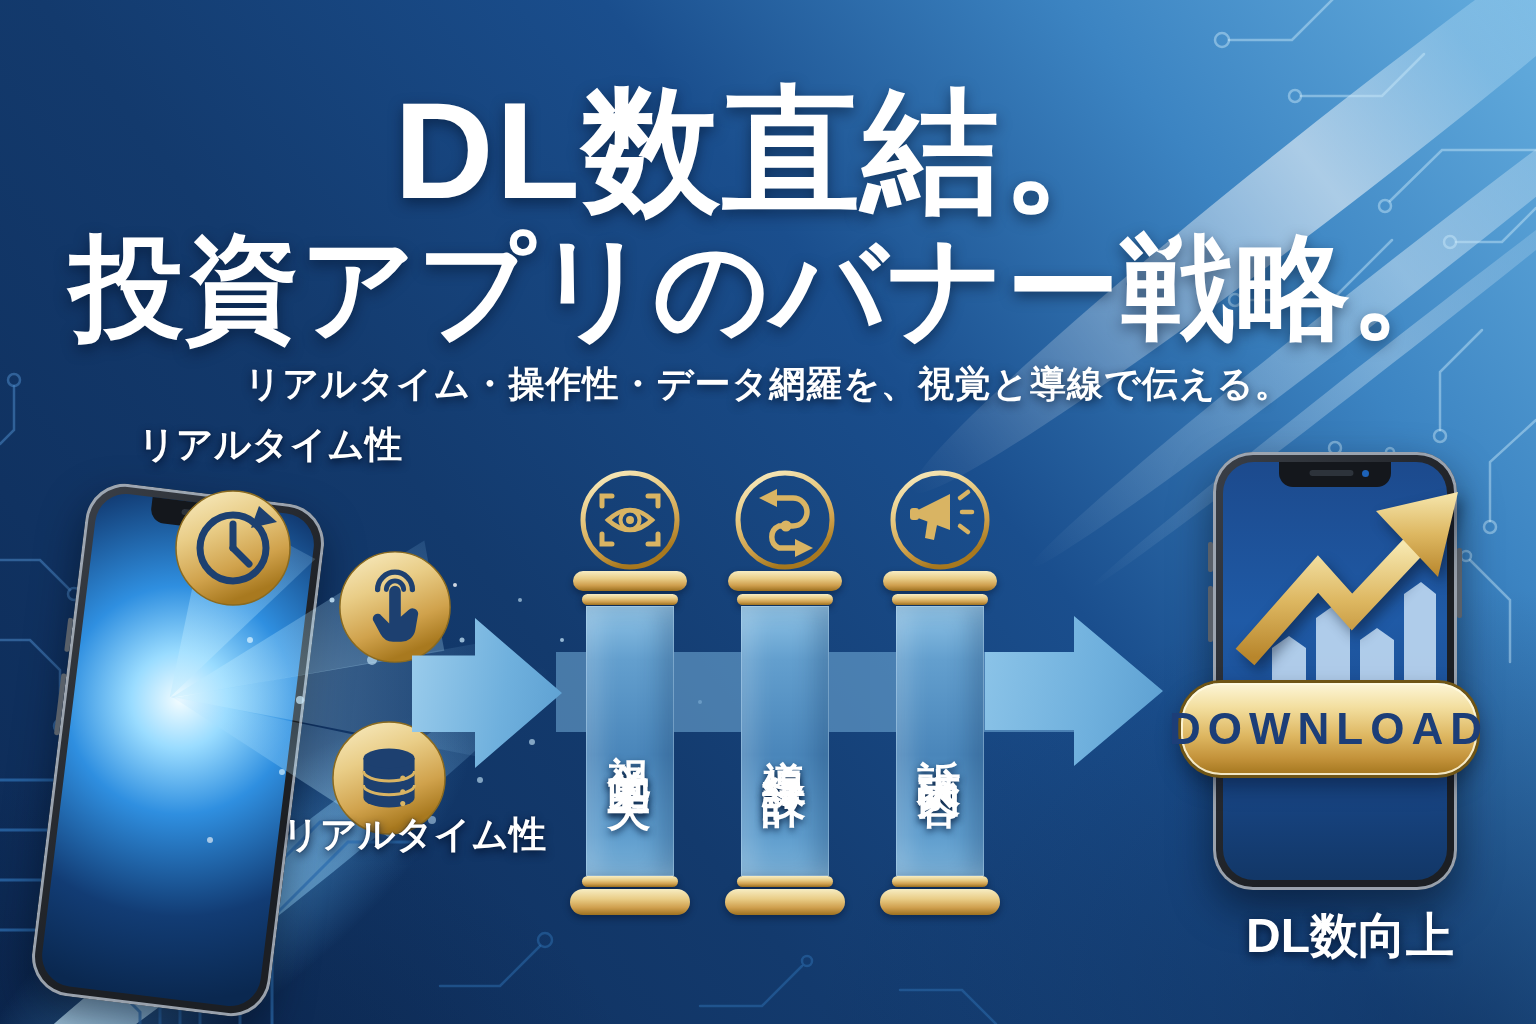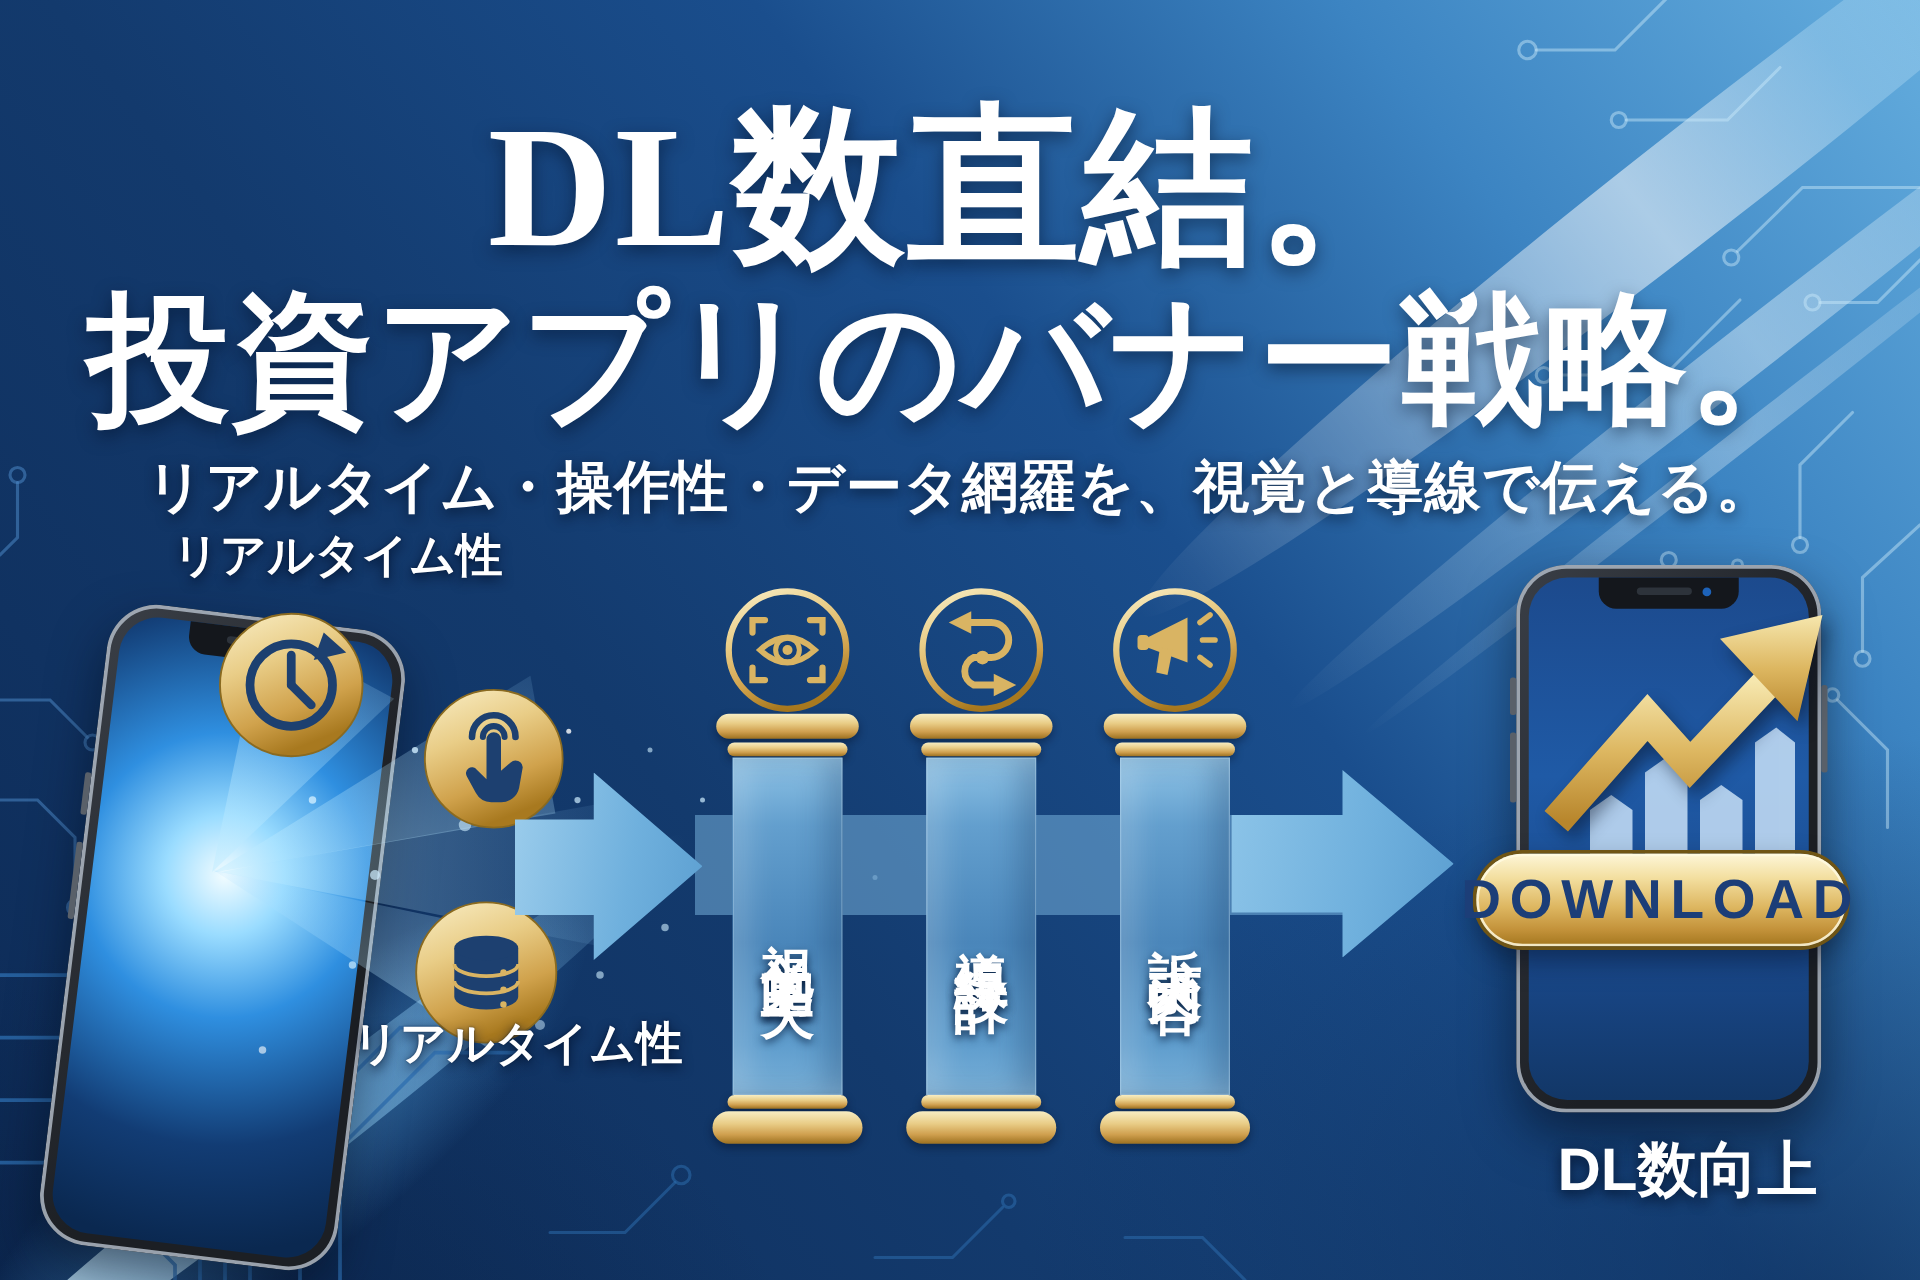--- a/index.html
+++ b/index.html
@@ -20,24 +20,24 @@
   .beam-tr-3{width:760px;height:18px;left:1010px;top:345px;transform:rotate(-38deg);opacity:.6;
     background:linear-gradient(90deg,rgba(255,255,255,0) 0%,rgba(240,250,255,.55) 50%,rgba(255,255,255,0) 100%);}
   .beam-bl-glow{width:860px;height:260px;left:-210px;top:790px;transform:rotate(-38deg);
     background:radial-gradient(closest-side,rgba(90,175,240,.55),rgba(90,175,240,0) 72%);}
   .beam-bl-core{width:780px;height:58px;left:-150px;top:880px;transform:rotate(-38deg);
     background:linear-gradient(90deg,rgba(220,245,255,.95) 0%,rgba(150,215,255,.5) 55%,rgba(150,215,255,0) 100%);}
   .circuit{position:absolute;left:0;top:0;pointer-events:none;}
 
   
   .title1{left:0;right:0;top:78px;text-align:center;color:#fff;font-size:138px;line-height:1.05;
-    font-weight:900;letter-spacing:2px;text-shadow:0 5px 14px rgba(2,14,36,.5);font-family:Liberation Serif, serif;}
+    font-weight:900;letter-spacing:2px;text-shadow:0 5px 14px rgba(2,14,36,.5);}
   .title2{left:0;right:0;top:228px;text-align:center;color:#fff;font-size:114px;line-height:1.05;
     font-weight:900;letter-spacing:1px;text-shadow:0 5px 14px rgba(2,14,36,.5);}
-  .subtitle{left:0;right:0;top:360px;text-align:center;color:#fff;font-size:45px;
+  .subtitle{left:0;right:0;top:360px;text-align:center;color:#fff;font-size:36px;
     font-weight:800;letter-spacing:1px;text-shadow:0 3px 10px rgba(2,14,36,.7);}
 
   
   .phone{position:absolute;border-radius:40px;background:linear-gradient(120deg,#3a3f47,#1c1f24 60%);
     box-shadow:inset 0 0 0 3px rgba(175,185,196,.85), 0 18px 40px rgba(3,12,30,.55);}
   .screen{position:absolute;left:10px;right:10px;top:10px;bottom:10px;border-radius:31px;overflow:hidden;}
   .notch{position:absolute;top:10px;left:50%;transform:translateX(-50%);width:112px;height:25px;
     background:#14171c;border-radius:0 0 14px 14px;z-index:3;}
   .speaker{position:absolute;top:8px;left:50%;transform:translateX(-58%);width:44px;height:6px;
     background:#2d333b;border-radius:3px;}
@@ -73,21 +73,21 @@
   .cap-bt{top:408px;width:96px;height:11px;border-radius:6px;}
   .cap-bw{top:421px;width:120px;height:26px;border-radius:13px;}
   .column{position:absolute;left:50%;transform:translateX(-50%);top:138px;width:88px;height:270px;
     background:linear-gradient(180deg,#8ec3e6 0%,#639fce 20%,#4a86ba 55%,#5f9dcd 85%,#79b1d9 100%);
     box-shadow:inset 0 0 0 1px rgba(200,230,250,.35), inset 14px 0 22px rgba(255,255,255,.18), inset -14px 0 22px rgba(10,40,80,.25);
     display:flex;align-items:center;justify-content:center;}
   .column span{writing-mode:vertical-rl;text-orientation:upright;color:#fff;font-weight:900;font-size:43px;
     letter-spacing:8px;text-shadow:0 3px 7px rgba(8,30,62,.8);}
 
   
-  .dl-pill{left:1181px;top:683px;width:296px;height:74px;border-radius:40px;
+  .dl-pill{left:1181px;top:683px;width:296px;height:92px;border-radius:40px;
     background:linear-gradient(180deg,#fdf6d8 0%,#f3dfa0 26%,#ddb660 58%,#c3923a 82%,#a3761e 100%);
     box-shadow:inset 0 0 0 2px rgba(255,250,225,.85),0 0 0 3px #6f5515,0 10px 22px rgba(3,12,30,.5);
     display:flex;align-items:center;justify-content:center;}
   .dl-pill span{color:#1c3e78;font-weight:800;font-size:44px;letter-spacing:7px;}
   .dl-caption{left:1200px;top:904px;width:300px;text-align:center;color:#fff;font-size:48px;font-weight:900;
     text-shadow:0 3px 10px rgba(2,14,36,.8);}
 </style>
 </head>
 <body>
 

